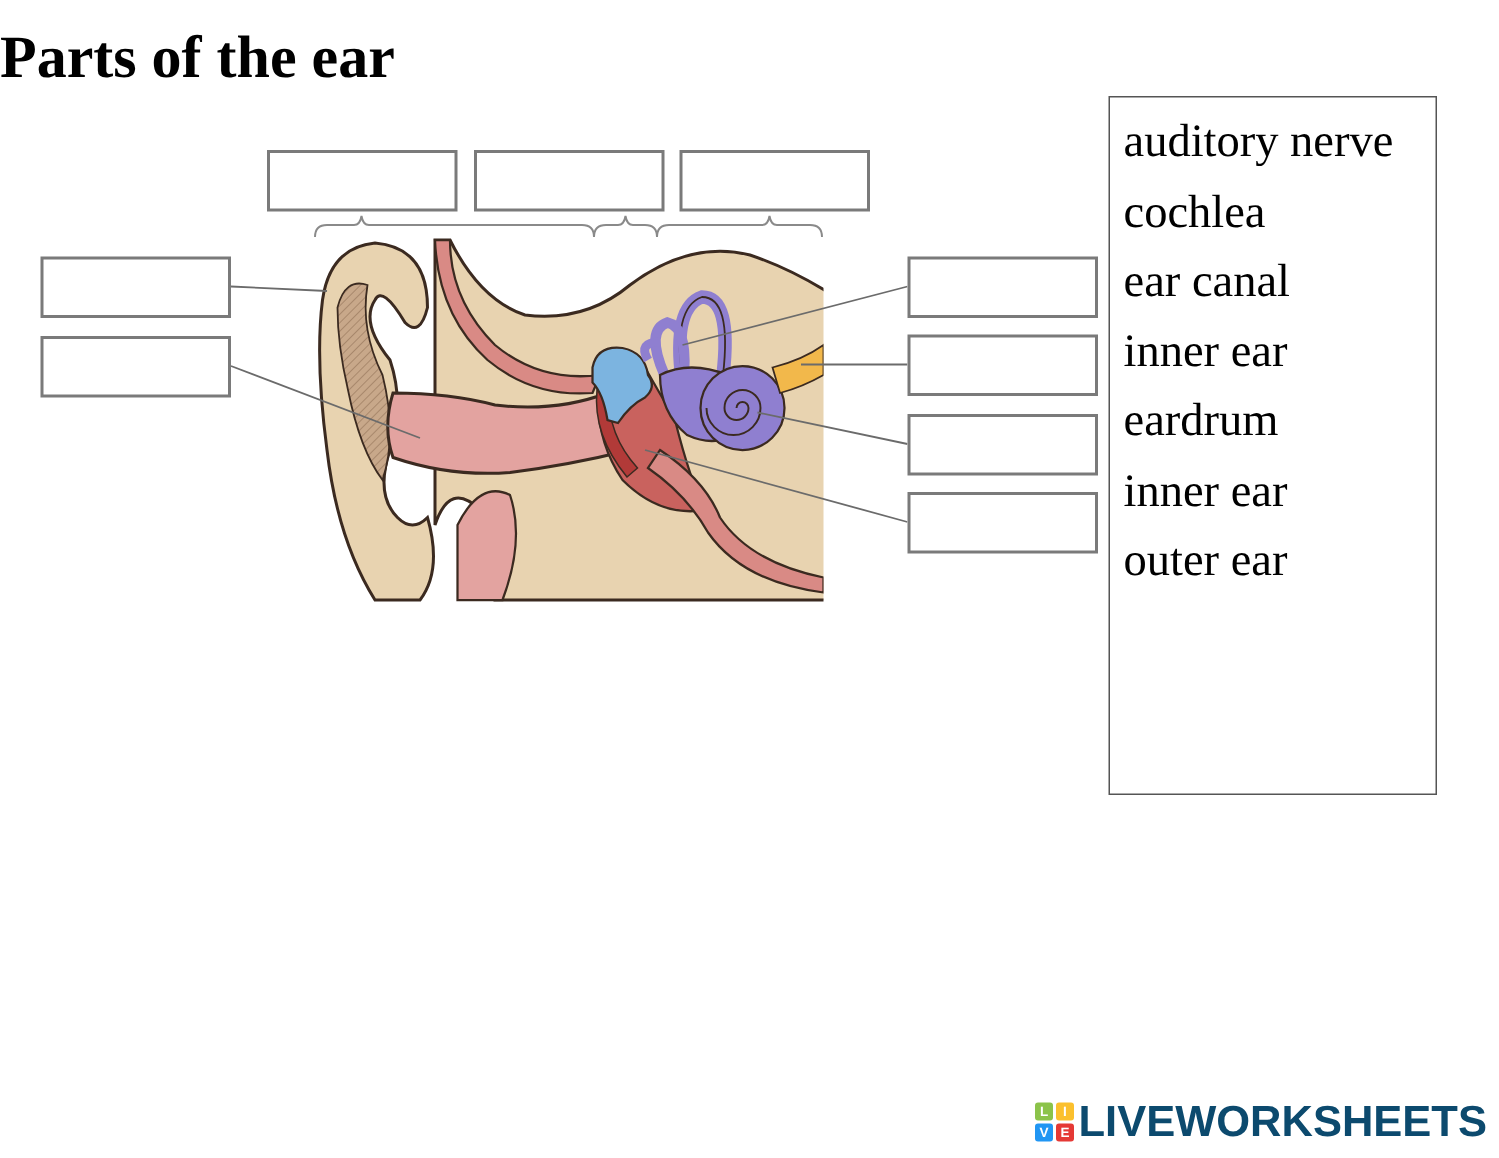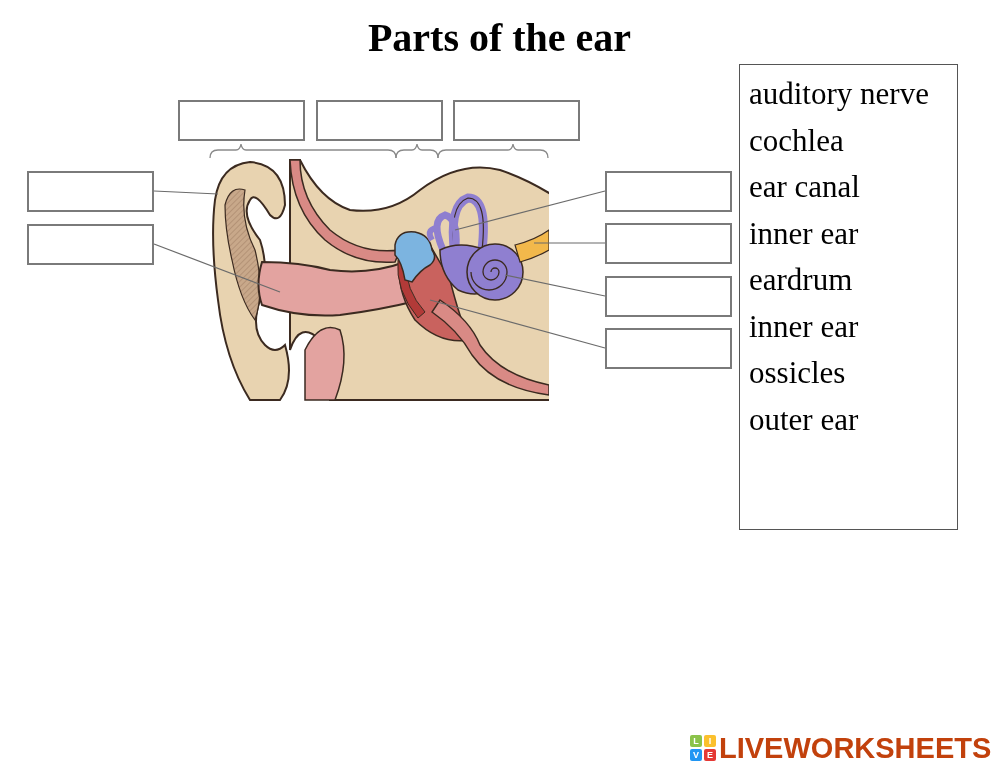--- a/index.html
+++ b/index.html
@@ -1,17 +1,17 @@
 <!DOCTYPE html>
 <html><head>
 <meta charset="utf-8">
 <style>
   html, body { margin:0; padding:0; background:#ffffff; }
   body { width:999px; height:772px; position:relative; overflow:hidden; font-family:"Liberation Serif", serif; }
-  .title { position:absolute; left:0; width:999px; top:14px; text-align:center; font-weight:bold; font-size:40px; color:#000; font-family:"Liberation Serif", serif; }
+  .title { position:absolute; left:0; width:999px; top:14px; font-weight:bold; font-size:40px; color:#000; font-family:"Liberation Serif", serif; }
   .box { position:absolute; border:2px solid #7a7a7a; background:#fff; box-sizing:border-box; }
   .wordbank { position:absolute; left:739px; top:64px; width:219px; height:466px; border:1px solid #555; box-sizing:border-box; background:#fff; }
   .wordbank ul { list-style:none; margin:0; padding:6px 0 0 9px; }
   .wordbank li { font-size:31px; line-height:46.5px; color:#000; font-family:"Liberation Serif", serif; }
   svg.diagram { position:absolute; left:0; top:0; }
   .logo { position:absolute; left:690px; top:732px; height:32px; display:flex; align-items:center; }
   .logo-grid { display:grid; grid-template-columns:12px 12px; grid-template-rows:12px 12px; gap:2px; margin-right:3px; }
   .logo-grid span { display:flex; align-items:center; justify-content:center; font-size:9px; font-weight:bold; color:#fff; font-family:"Liberation Sans", sans-serif; border-radius:2px; }
   .logo-text { font-family:"Liberation Sans", sans-serif; font-weight:bold; font-size:29px; color:#1a3e7a; letter-spacing:0px; }
 </style>
@@ -94,26 +94,25 @@
 <div class="box" style="left:605px;top:328px;width:127px;height:41px;"></div>
 
 <div class="wordbank">
   <ul>
     <li>auditory nerve</li>
     <li>cochlea</li>
     <li>ear canal</li>
     <li>inner ear</li>
     <li>eardrum</li>
     <li>inner ear</li>
-    <li>ossicles</li>
     <li>outer ear</li>
   </ul>
 </div>
 
 <div class="logo">
   <div class="logo-grid">
     <span class="tile" style="background: rgb(139, 195, 74);">L</span>
     <span class="tile" style="background: rgb(251, 192, 45);">I</span>
     <span class="tile" style="background: rgb(33, 150, 243);">V</span>
     <span class="tile" style="background: rgb(229, 57, 53);">E</span>
   </div>
-  <span class="logo-text" style="color: #c2410c;">LIVEWORKSHEETS</span>
+  <span class="logo-text" style="color: #0c4a6e;">LIVEWORKSHEETS</span>
 </div>
 
 </body></html>

